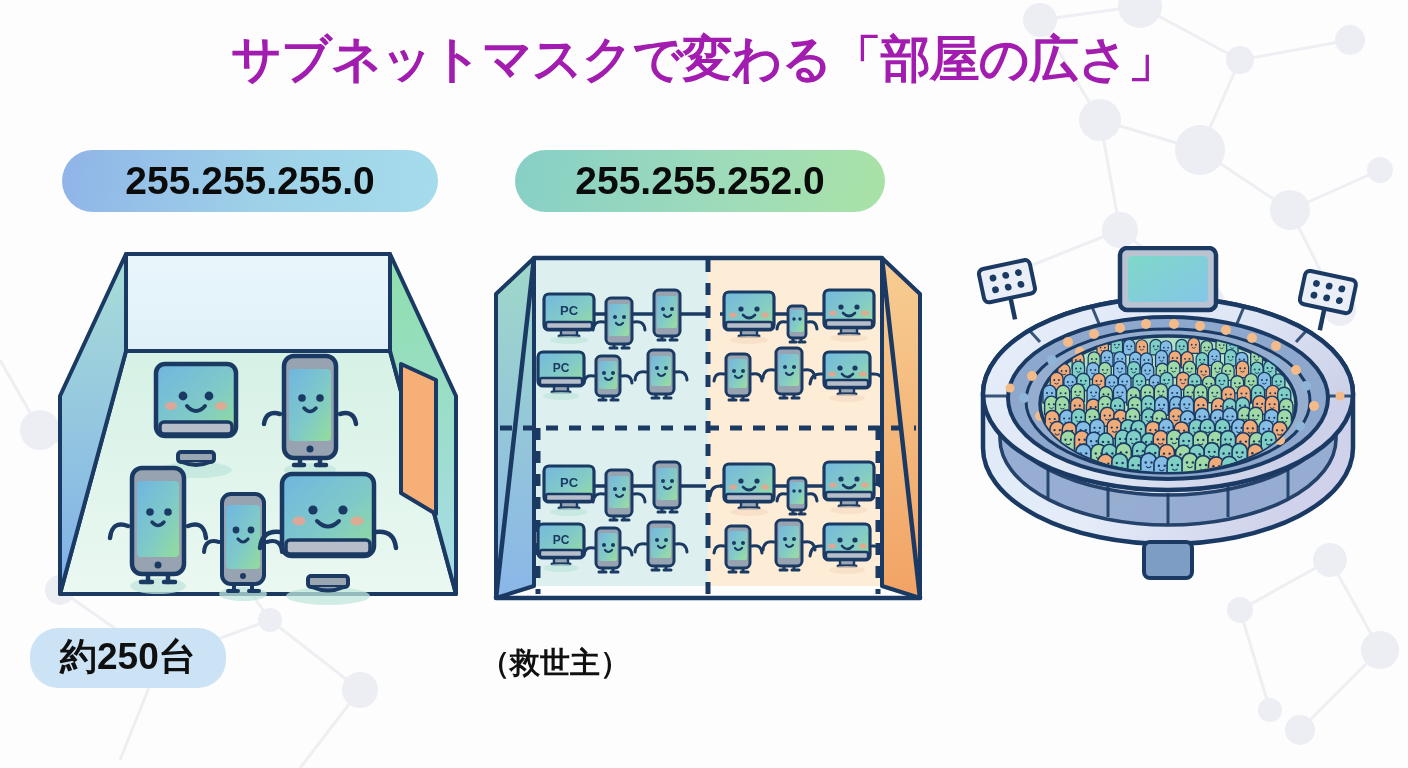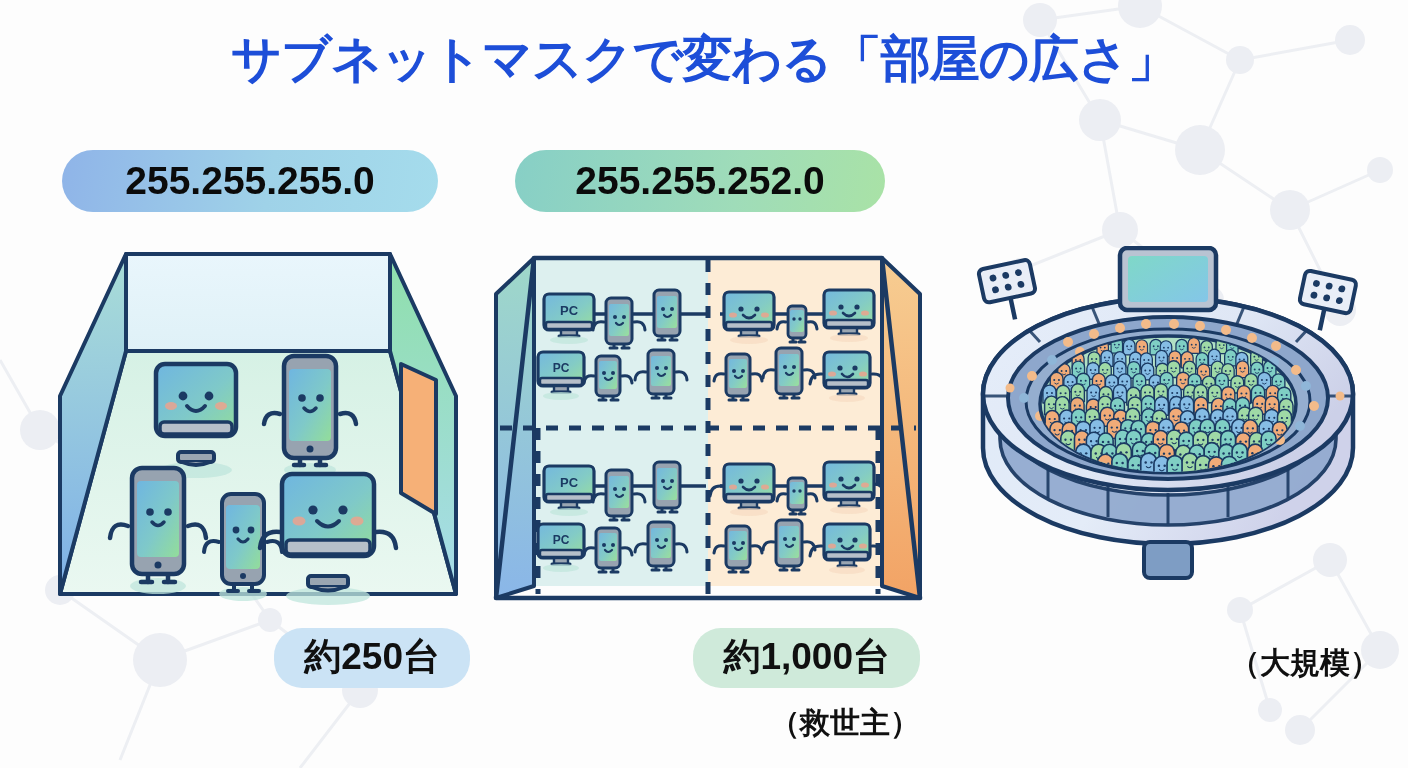--- a/index.html
+++ b/index.html
@@ -25,21 +25,21 @@
   
   .title {
     position: absolute;
     top: 26px;
     left: 0;
     width: 1408px;
     text-align: center;
     font-size: 50px;
     font-weight: 700;
     letter-spacing: -1px;
-    color: #1d4ed8;
+    color: #a21caf;
     z-index: 6;
     white-space: nowrap;
   }
   
   .col {
     position: absolute;
     top: 150px;
     width: 440px;
     height: 600px;
     z-index: 5;
@@ -73,21 +73,21 @@
     width: 440px;
     height: 380px;
   }
   .art svg { display: block; }
 
   .count-wrap {
     position: absolute;
     left: 0;
     top: 478px;
     width: 440px;
-    text-align: right;
+    text-align: left;
   }
   .count-pill {
     display: inline-block;
     border-radius: 28px;
     padding: 7px 30px 9px 30px;
     font-size: 37px;
     font-weight: 700;
     color: #101010;
     white-space: nowrap;
     line-height: 1.18;
@@ -565,21 +565,20 @@
             <ellipse cx="39" cy="22" rx="4" ry="2.6" fill="#f3a08a" opacity=".8"></ellipse>
             <rect x="16" y="36" width="14" height="6" fill="#9aa6b2" stroke="#1b3a63" stroke-width="2.4"></rect>
             <path d="M14 42 h18" stroke="#1b3a63" stroke-width="3" stroke-linecap="round"></path>
             <ellipse cx="23" cy="46" rx="18" ry="4" fill="#f6dcc2" opacity=".7"></ellipse>
           </g>
         </g>
       </svg>
     </div>
 
     <div class="count-wrap">
-      <div class="count-pill" id="pill-1">約1,000台</div>
       <div class="count-sub">（救世主）</div>
     </div>
   </div>
 
   <div class="col" id="col-2">
 
     <div class="art">
       <svg viewBox="0 0 440 380" width="440" height="380">
         <defs>
           <linearGradient id="outerw" x1="0" y1="0" x2="1" y2="0.4">
@@ -1712,17 +1711,16 @@
             <circle cx="13" cy="23" r="3.4"></circle>
               <circle cx="26" cy="23" r="3.4"></circle>
               <circle cx="39" cy="23" r="3.4"></circle>
           </g>
           <path d="M26 34 l0 22" stroke="#1b3a63" stroke-width="4.5"></path>
         </g>
       </svg>
     </div>
 
     <div class="count-wrap">
-      <div class="count-sub">（大規模）</div>
     </div>
   </div>
 
 </div>
 
 </body></html>

